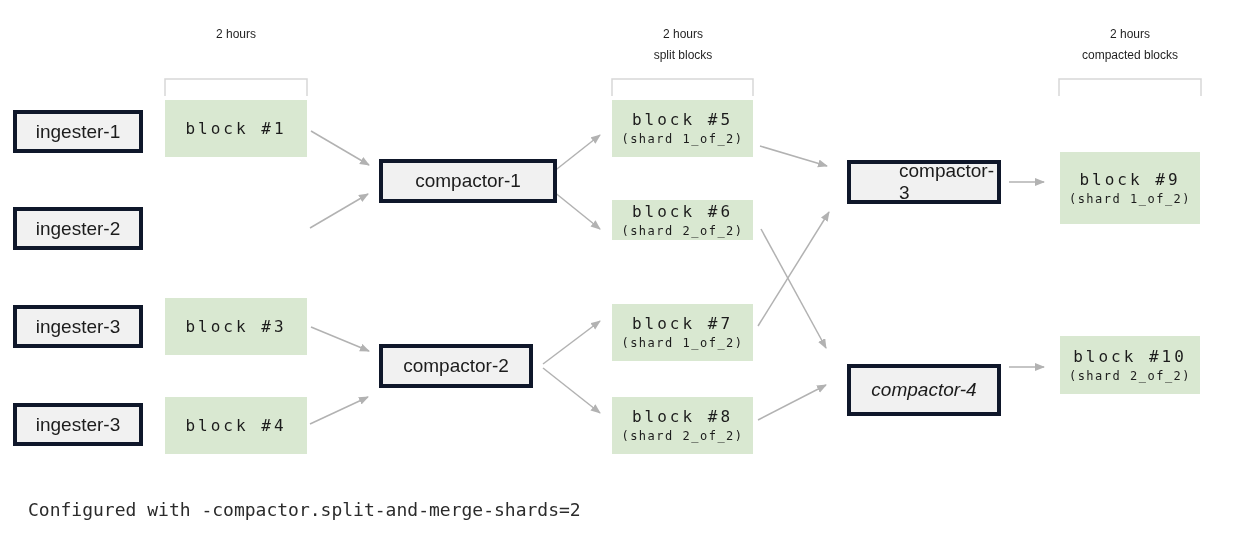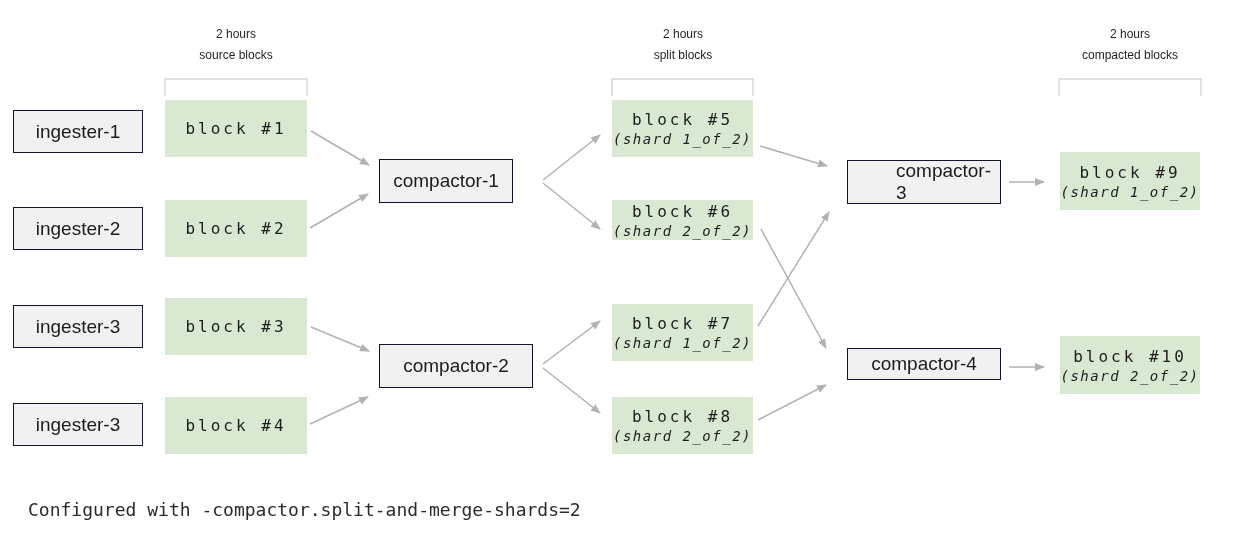--- a/index.html
+++ b/index.html
@@ -25,21 +25,21 @@
     position: absolute;
     width: 200px;
     text-align: center;
     font-size: 12px;
     line-height: 21px;
     color: #1f1f1f;
   }
   .node {
     position: absolute;
     background: #f1f1f1;
-    border: 1px solid #0f172a;
+    border: 4px solid #0f172a;
     display: flex;
     align-items: center;
     justify-content: center;
     font-size: 19px;
     color: #1c1c1c;
     box-sizing: border-box;
   }
   .block {
     position: absolute;
     background: #d9e8d1;
@@ -52,25 +52,24 @@
   }
   .block-label {
     font-family: "DejaVu Sans Mono", monospace;
     font-size: 16px;
     letter-spacing: 3px;
     line-height: 22px;
     white-space: nowrap;
   }
   .shard-label {
     font-family: "DejaVu Sans Mono", monospace;
-    font-size: 14px;
+    font-size: 12px;
     letter-spacing: 1.5px;
     line-height: 17px;
     white-space: nowrap;
-    font-style: italic;
   }
   .footer-note {
     position: absolute;
     left: 28px;
     top: 499px;
     font-family: "DejaVu Sans Mono", monospace;
     font-size: 18px;
     color: #2b2b2b;
     white-space: nowrap;
   }
@@ -109,73 +108,69 @@
       <line x1="758" y1="326" x2="829" y2="212" marker-end="url(#ah)"></line>
       <line x1="758" y1="420" x2="826" y2="385" marker-end="url(#ah)"></line>
 
       <line x1="1009" y1="182" x2="1044" y2="182" marker-end="url(#ah)"></line>
       <line x1="1009" y1="367" x2="1044" y2="367" marker-end="url(#ah)"></line>
     </g>
   </svg>
 
   <div class="col-header" style="left:136px; top:24px;">
     <div>2 hours</div>
-    <div>source blocks</div>
   </div>
   <div class="col-header" style="left:583px; top:24px;">
     <div>2 hours</div>
     <div>split blocks</div>
   </div>
   <div class="col-header" style="left:1030px; top:24px;">
     <div>2 hours</div>
     <div>compacted blocks</div>
   </div>
 
   <div class="node" style="left:13px; top:110px; width:130px; height:43px;">ingester-1</div>
   <div class="node" style="left:13px; top:207px; width:130px; height:43px;">ingester-2</div>
   <div class="node" style="left:13px; top:305px; width:130px; height:43px;">ingester-3</div>
   <div class="node" style="left:13px; top:403px; width:130px; height:43px;">ingester-3</div>
 
   <div class="block" style="left:165px; top:100px; width:142px; height:57px;">
     <div class="block-label">block #1</div>
   </div>
-  <div class="block" style="left:165px; top:200px; width:142px; height:57px;">
-    <div class="block-label">block #2</div>
-  </div>
   <div class="block" style="left:165px; top:298px; width:142px; height:57px;">
     <div class="block-label">block #3</div>
   </div>
   <div class="block" style="left:165px; top:397px; width:142px; height:57px;">
     <div class="block-label">block #4</div>
   </div>
 
-  <div class="node" style="left:379px; top:159px; width:134px; height:44px;">compactor-1</div>
+  <div class="node" style="left:379px; top:159px; width:178px; height:44px;">compactor-1</div>
   <div class="node" style="left:379px; top:344px; width:154px; height:44px;">compactor-2</div>
 
   <div class="block" style="left:612px; top:100px; width:141px; height:57px;">
     <div class="block-label">block #5</div>
     <div class="shard-label">(shard 1_of_2)</div>
   </div>
   <div class="block" style="left:612px; top:200px; width:141px; height:40px;">
     <div class="block-label">block #6</div>
     <div class="shard-label">(shard 2_of_2)</div>
   </div>
   <div class="block" style="left:612px; top:304px; width:141px; height:57px;">
     <div class="block-label">block #7</div>
     <div class="shard-label">(shard 1_of_2)</div>
   </div>
   <div class="block" style="left:612px; top:397px; width:141px; height:57px;">
     <div class="block-label">block #8</div>
     <div class="shard-label">(shard 2_of_2)</div>
   </div>
 
   <div class="node" style="left:847px; top:160px; width:154px; height:44px;padding-left:48px;">compactor-3</div>
-  <div class="node" style="left:847px; top:348px; width:154px; height:32px;">compactor-4</div>
+  <div class="node" style="left:847px; top:364px; width:154px; height:52px;font-style:italic;">compactor-4</div>
 
-  <div class="block" style="left:1060px; top:152px; width:140px; height:58px;">
+  <div class="block" style="left:1060px; top:152px; width:140px; height:72px;">
     <div class="block-label">block #9</div>
     <div class="shard-label">(shard 1_of_2)</div>
   </div>
   <div class="block" style="left:1060px; top:336px; width:140px; height:58px;">
     <div class="block-label">block #10</div>
     <div class="shard-label">(shard 2_of_2)</div>
   </div>
 
   <div class="footer-note">Configured with -compactor.split-and-merge-shards=2</div>
 

